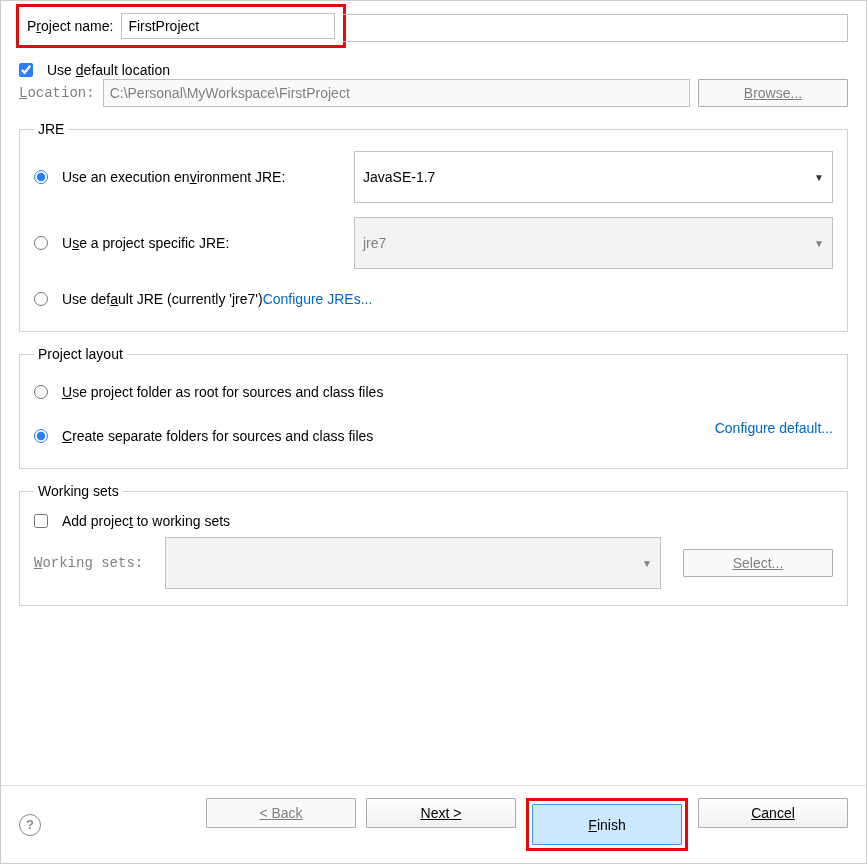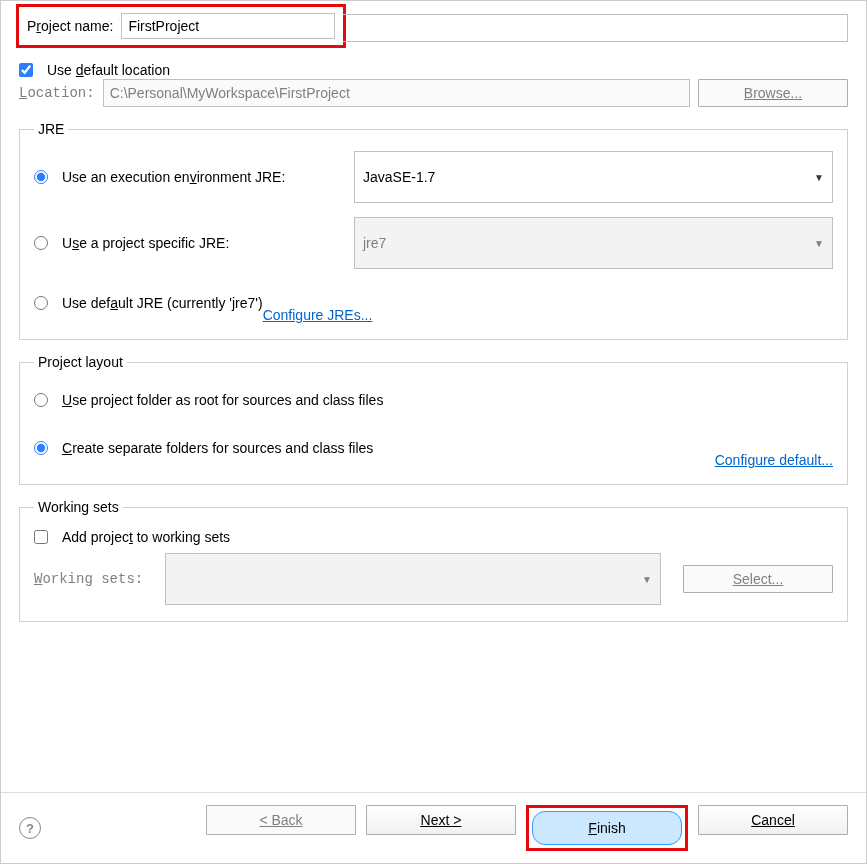--- a/index.html
+++ b/index.html
@@ -43,40 +43,40 @@
   fieldset.group legend{padding:0 4px;color:#000;font-size:14px;}
   .radio-row{display:flex;align-items:center;gap:8px;margin:8px 0;}
   input[type=radio]{width:14px;height:14px;margin:0 6px 0 0;accent-color:#2a7fff;}
   .combo{
     flex:1;height:26px;border:1px solid var(--field-border);background:#fff;display:flex;align-items:center;
     justify-content:space-between;padding:12px 8px;font:inherit;
   }
   .combo.disabled{background:var(--disabled-field);color:var(--disabled);}
   .combo .caret{font-size:10px;color:#333;}
   .combo.disabled .caret{color:var(--disabled);}
-  .link{color:var(--link);text-decoration:underline;cursor:pointer;white-space:nowrap;margin-top:24px;}
+  .link{color:var(--link);cursor:pointer;white-space:nowrap;}
   .jre-grid{display:grid;grid-template-columns:310px 1fr;row-gap:14px;column-gap:10px;align-items:center;}
   .jre-last{display:flex;justify-content:flex-start;align-items:center;grid-column:1 / span 2;}
   .layout-body{display:flex;flex-direction:column;gap:12px;}
-  .layout-last{display:flex;justify-content:space-between;align-items:center;}
+  .layout-last{display:flex;justify-content:space-between;}
   .ws-row{display:flex;align-items:center;gap:22px;margin-top:8px;}
   .ws-row .combo{flex:1;}
   .footer{
     border-top:1px solid #ddd;padding:12px 18px;display:flex;align-items:center;justify-content:space-between;
   }
   .footer .btns{display:flex;gap:10px;}
   .footer button.win{min-width:150px;height:30px;}
   .help-icon{
     width:20px;height:20px;border:1.5px solid #888;border-radius:50%;display:flex;align-items:center;justify-content:center;
     color:#888;font-weight:bold;font-size:13px;
   }
   .finish-wrap{border:3px solid var(--highlight);padding:3px;display:inline-block;}
   button.finish{
-    min-width:150px;height:34px;border:1px solid var(--finish-border);background:var(--finish-fill);
-    font:inherit;border-radius:13px;
+    min-width:150px;height:41px;border:1px solid var(--finish-border);background:var(--finish-fill);
+    font:inherit;border-radius:1px;
   }
   .name-flex{display:flex;align-items:center;width:100%;}
   .name-flex .highlight-box{flex:0 0 auto;}
   .name-flex .rest{flex:1;height:28px;border:1px solid var(--field-border);border-left:none;box-sizing:border-box;margin-top:0;}
   .name-inner-field{flex:1;height:24px;border:1px solid var(--field-border);padding:0 6px;font:inherit;outline:none;}
   @keyframes blink{50%{border-color:transparent;}}
 </style>
 </head>
 <body>
 

